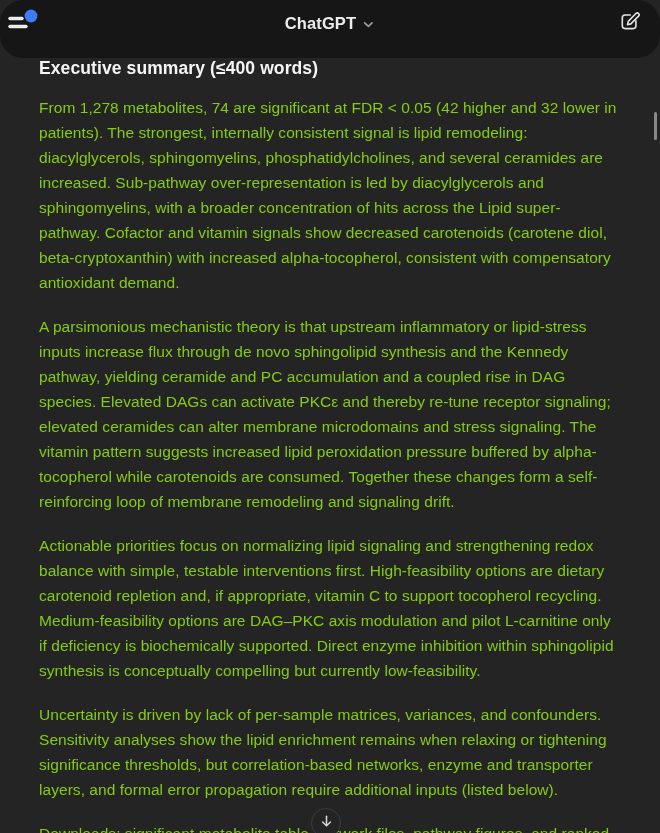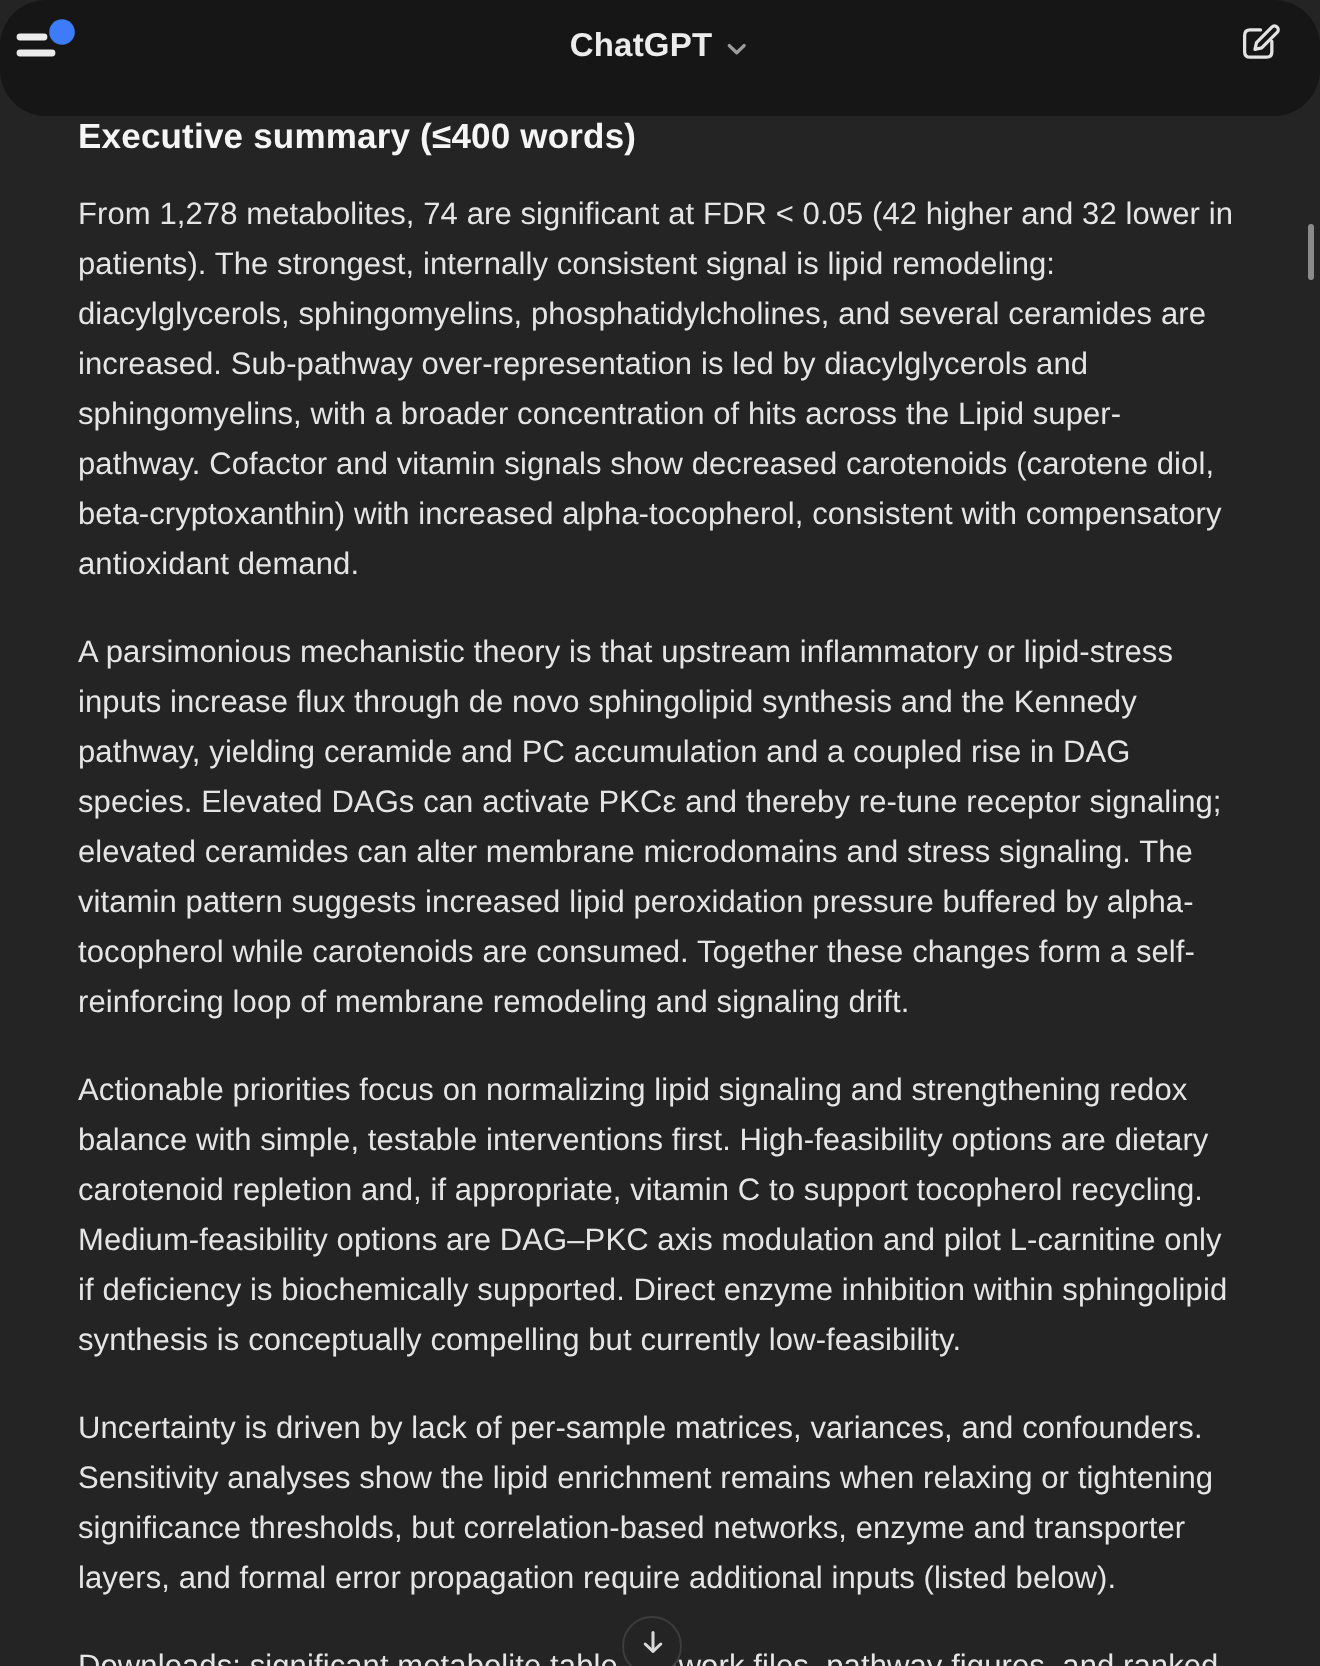--- a/index.html
+++ b/index.html
@@ -76,21 +76,21 @@
     margin: 0 0 11px 0;
     font-size: 17.5px;
     font-weight: 700;
     color: #f5f5f5;
     letter-spacing: 0.1px;
   }
   .content p {
     margin: 16px 0 19px 0;
     font-size: 15.5px;
     line-height: 25px;
-    color: #e5e5e5;
+    color: #84cc16;
     letter-spacing: 0.05px;
   }
 
   
   .scrollbar-thumb {
     position: absolute;
     right: 3px;
     top: 112px;
     width: 3px;
     height: 28px;

